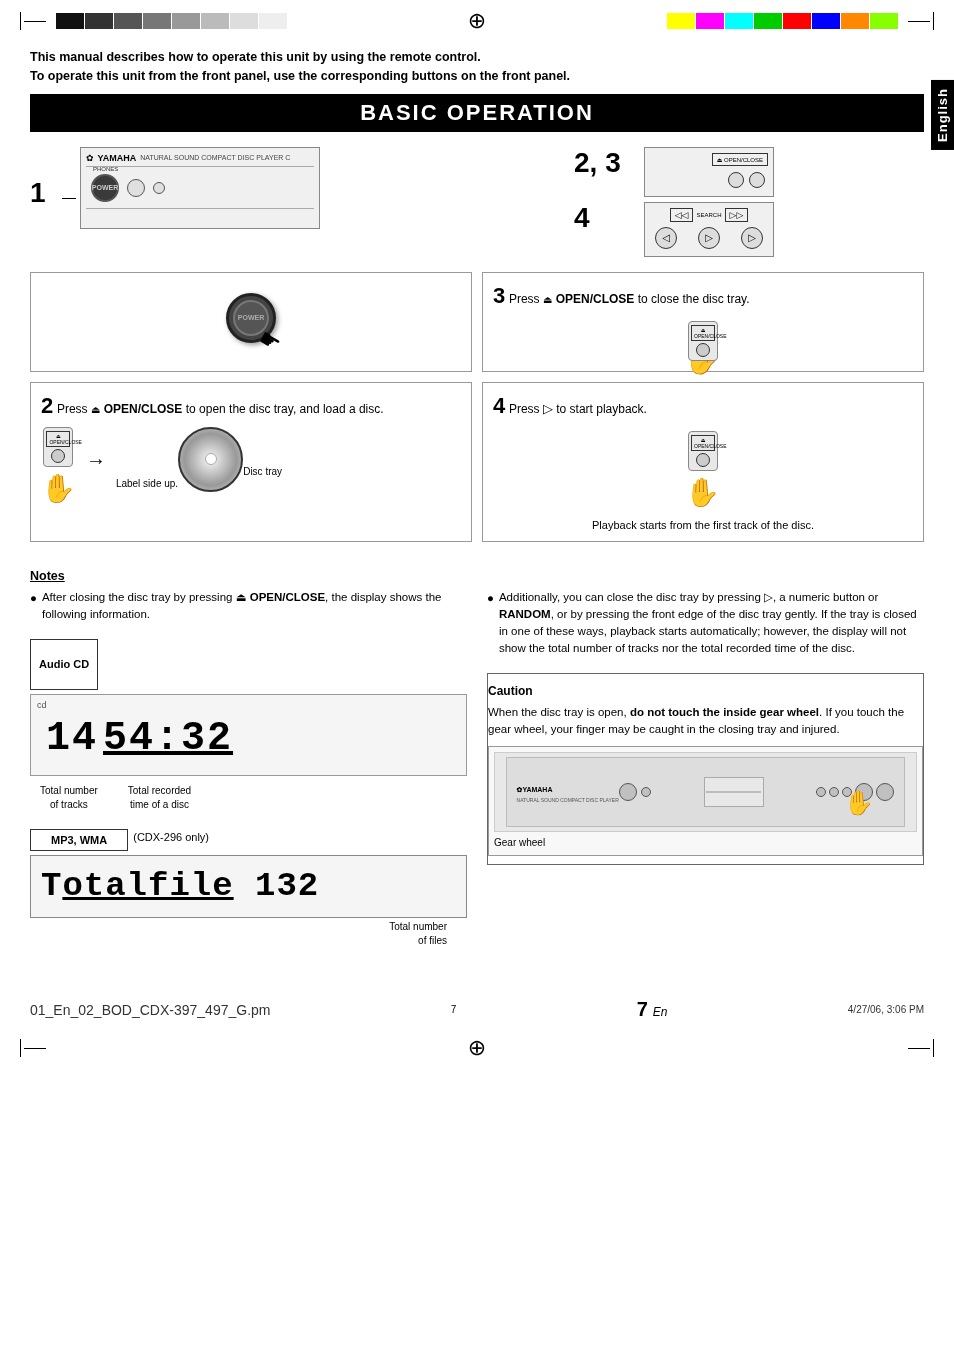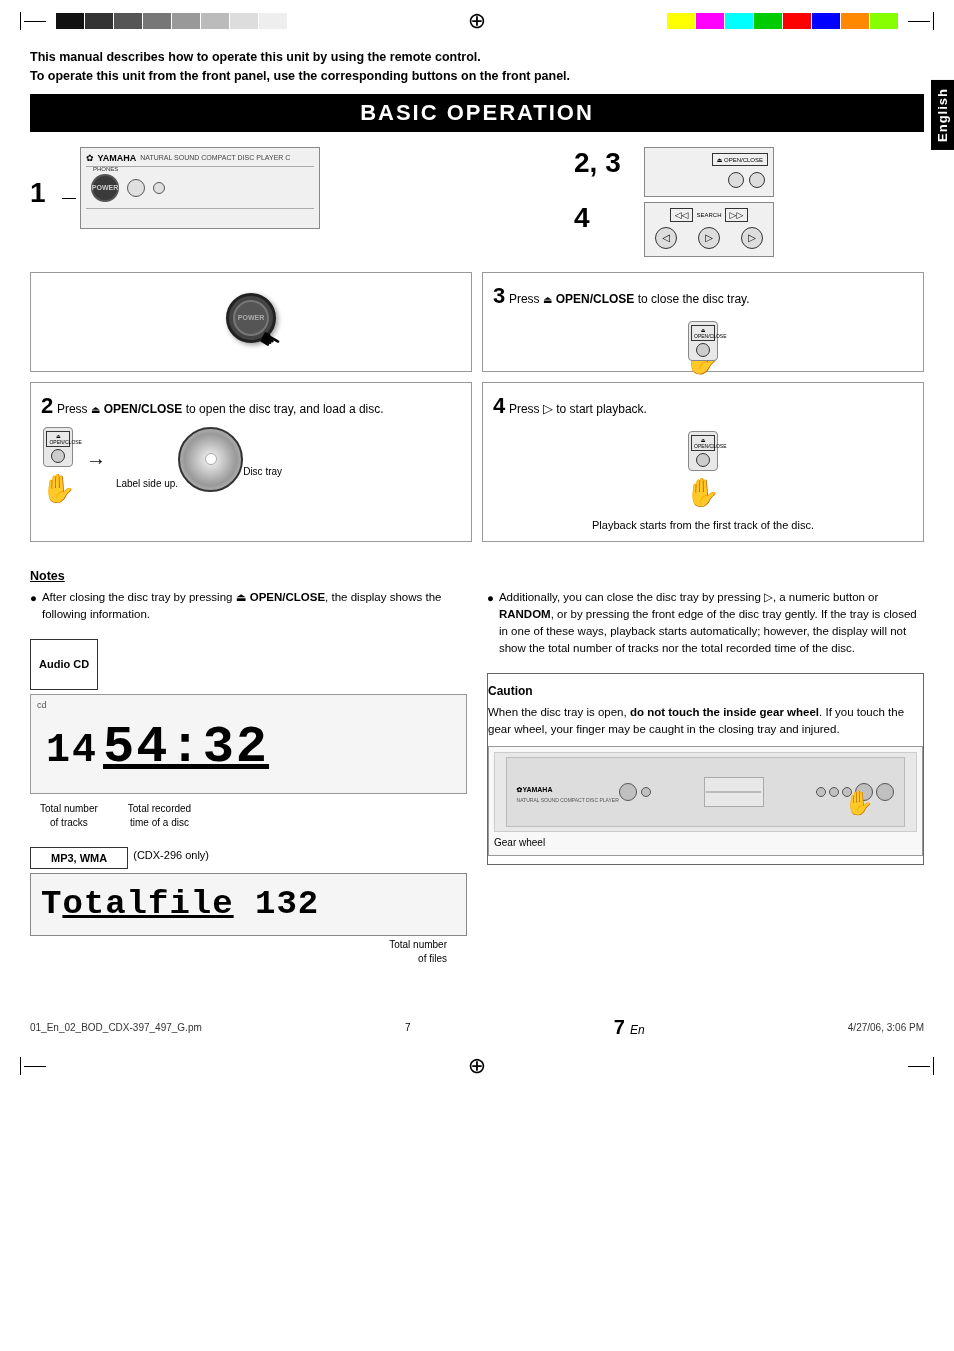--- a/index.html
+++ b/index.html
@@ -222,21 +222,21 @@
     
     .page-footer {
       display: flex;
       justify-content: space-between;
       align-items: center;
       padding: 10px 30px;
       margin-top: 20px;
     }
 
     .footer-left {
-      font-size: 10px;
+      font-size: 14px;
       color: #333;
     }
 
     .footer-center {
       font-size: 10px;
     }
 
     .footer-right {
       font-size: 10px;
       color: #333;
@@ -463,21 +463,21 @@
           <span>After closing the disc tray by pressing <span>⏏</span> <strong>OPEN/CLOSE</strong>, the display shows the following information.</span>
         </div>
 
         <div style="margin-top:8px;">
           <div class="audio-cd-box">Audio CD</div>
           
           <div class="display-screen">
             <div style="font-size:9px; color:#555; position:absolute; top:4px; left:6px;">cd</div>
             <div style="display:flex; align-items:baseline; gap:5px; padding-top:8px; padding-left:5px;">
               <span style="font-size:40px; font-family:'Courier New', monospace; font-weight:bold; letter-spacing:2px;">14</span>
-              <span style="font-size:52px; font-family:'Courier New', monospace; font-weight:bold; letter-spacing:2px; text-decoration:underline;text-align:right;">54:32</span>
+              <span style="font-size:40px; font-family:'Courier New', monospace; font-weight:bold; letter-spacing:2px; text-decoration:underline;text-align:right;">54:32</span>
             </div>
           </div>
 
           
           <div style="display:flex; gap:30px; margin-top:2px; margin-left:10px;">
             <div style="font-size:10px; text-align:center; line-height:1.4;">Total number<br>of tracks</div>
             <div style="font-size:10px; text-align:center; line-height:1.4;">Total recorded<br>time of a disc</div>
           </div>
         </div>
 

